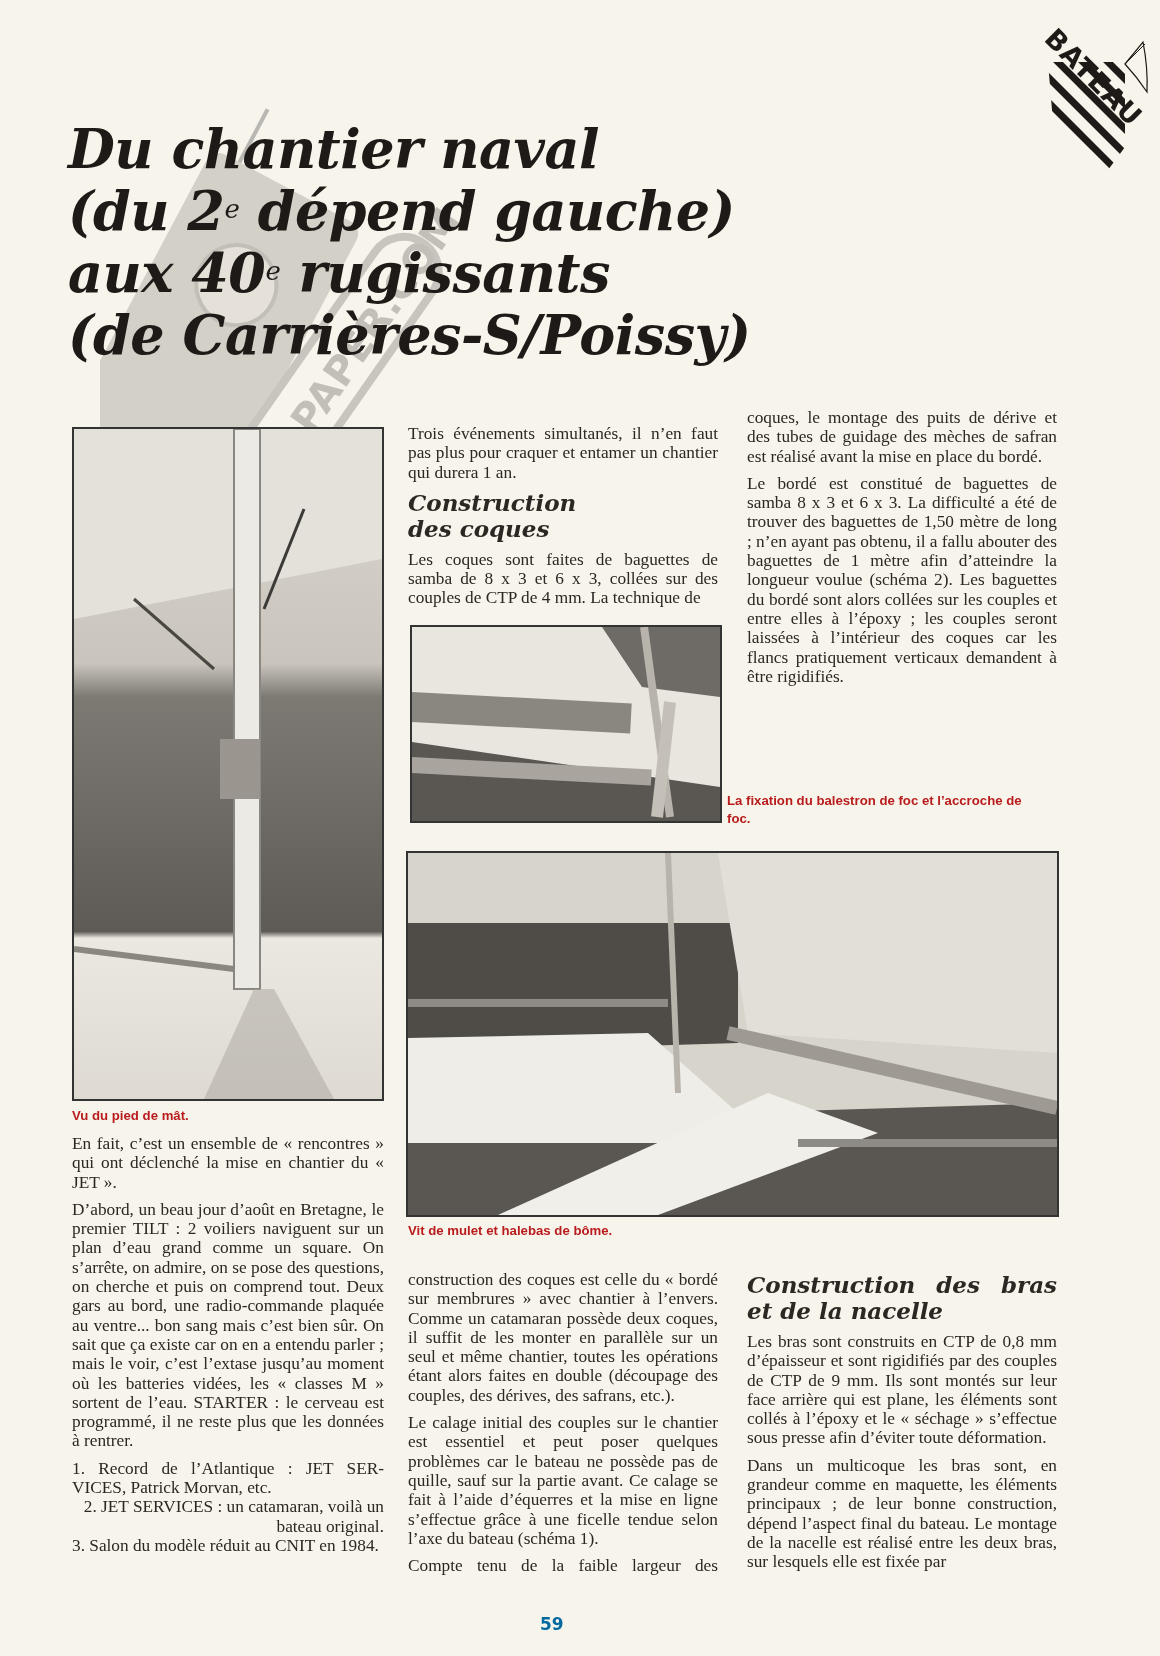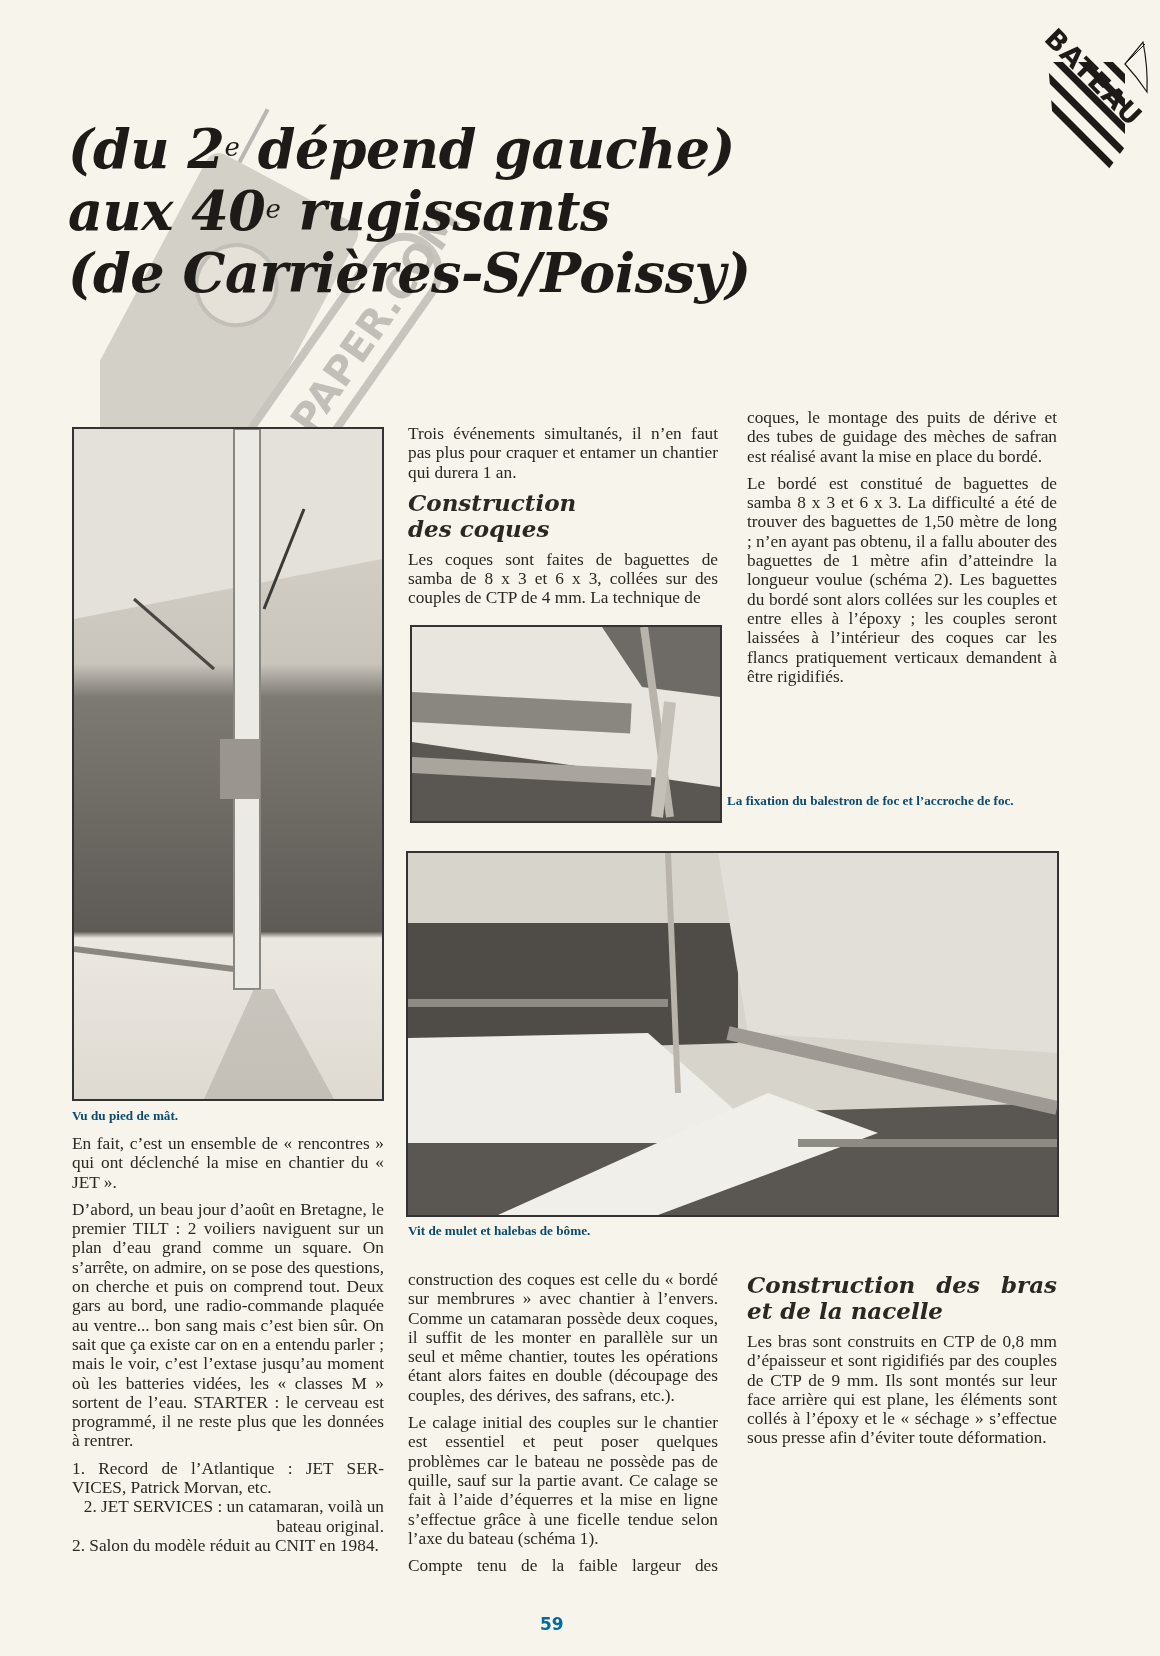--- a/index.html
+++ b/index.html
@@ -22,22 +22,22 @@
     text-align:justify; color:#2b2723; margin:0 0 8px 0;
     hyphens:manual;
   }
   .body-text.tight { margin-bottom:0; }
   .col { position:absolute; }
   .h2 {
     font-family:"DejaVu Serif", serif; font-style:italic; font-weight:bold;
     font-size:23px; line-height:26px; color:#2b2723; margin:8px 0 8px 0;
   }
   .caption {
-    font-family:Liberation Serif, serif; font-weight:bold; font-size:13.2px;
-    line-height:18px; color:#0c4a6e;
+    font-family:Liberation Sans, sans-serif; font-weight:bold; font-size:13.2px;
+    line-height:18px; color:#b91c1c;
   }
   .photo {
     position:absolute; border:2px solid #333; box-sizing:border-box; overflow:hidden;
   }
   .page-number {
     left:540px; top:1614px; font-family:"DejaVu Sans", sans-serif; font-weight:bold;
     font-size:17px; color:#0369a1;
   }
   .logo { left:1003px; top:22px; width:150px; height:150px; }
   .watermark { left:100px; top:80px; width:420px; height:600px; pointer-events:none; opacity:0.38; }
@@ -77,20 +77,21 @@
       <line x1="90" y1="0" x2="90" y2="-60" stroke="#555" stroke-width="4"></line>
     </g>
     <g transform="translate(150,420) rotate(-55)">
       <rect x="-20" y="-40" width="330" height="70" rx="35" fill="none" stroke="#7d7974" stroke-width="8"></rect>
       <text x="10" y="14" font-family="DejaVu Sans, sans-serif" font-weight="bold" font-size="40" fill="#6f6b66">RC-PAPER.COM</text>
     </g>
   </svg>
 </div>
 
 <h1 class="abs title" style="margin:0">
+  <span class="line">Du chantier naval</span>
   <span class="line"><span>(du 2</span><sup>e</sup><span> dépend gauche)</span></span>
   <span class="line"><span>aux 40</span><sup>e</sup><span> rugissants</span></span>
   <span class="line">(de Carrières-S/Poissy)</span>
 </h1>
 
 <div class="photo" style="left:72px; top:427px; width:312px; height:674px;">
   <svg width="308" height="670" viewBox="0 0 308 670" preserveAspectRatio="none">
     <defs>
       <linearGradient id="sky1" x1="0" y1="0" x2="0" y2="1">
         <stop offset="0" stop-color="#dcd8d0"></stop>
@@ -111,21 +112,21 @@
     <polygon points="130,670 180,560 200,560 260,670" fill="#aaa69e" opacity="0.5"></polygon>
   </svg>
 </div>
 <div class="abs caption" style="left:72px; top:1107px; width:312px;">Vu du pied de mât.</div>
 
 <div class="col" style="left:72px; top:1134px; width:312px;">
   <p class="body-text">En fait, c’est un ensemble de « rencontres » qui ont déclenché la mise en chantier du « JET ».</p>
   <p class="body-text">D’abord, un beau jour d’août en Bretagne, le premier TILT : 2 voiliers naviguent sur un plan d’eau grand comme un square. On s’arrête, on admire, on se pose des questions, on cherche et puis on comprend tout. Deux gars au bord, une radio-commande plaquée au ventre... bon sang mais c’est bien sûr. On sait que ça existe car on en a entendu parler ; mais le voir, c’est l’extase jusqu’au moment où les batteries vidées, les « classes M » sortent de l’eau. STARTER : le cerveau est programmé, il ne reste plus que les données à rentrer.</p>
   <p class="body-text tight">1. Record de l’Atlantique : JET SER-VICES, Patrick Morvan, etc.</p>
   <p class="body-text tight" style="text-align:right">2. JET SERVICES : un catamaran, voilà un bateau original.</p>
-  <p class="body-text tight">2. Salon du modèle réduit au CNIT en 1984.</p>
+  <p class="body-text tight">3. Salon du modèle réduit au CNIT en 1984.</p>
 </div>
 
 <div class="col" style="left:408px; top:424px; width:310px;">
   <p class="body-text">Trois événements simultanés, il n’en faut pas plus pour craquer et entamer un chantier qui durera 1 an.</p>
   <h2 class="h2" style="width:200px">Construction des coques</h2>
   <p class="body-text">Les coques sont faites de baguettes de samba de 8 x 3 et 6 x 3, collées sur des couples de CTP de 4 mm. La technique de</p>
 </div>
 
 <div class="photo" style="left:410px; top:625px; width:312px; height:198px;">
   <svg width="308" height="194" viewBox="0 0 308 194" preserveAspectRatio="none">
@@ -163,15 +164,16 @@
 
 <div class="col" style="left:408px; top:1270px; width:310px;">
   <p class="body-text">construction des coques est celle du « bordé sur membrures » avec chantier à l’envers. Comme un catamaran possède deux coques, il suffit de les monter en parallèle sur un seul et même chantier, toutes les opérations étant alors faites en double (découpage des couples, des dérives, des safrans, etc.).</p>
   <p class="body-text">Le calage initial des couples sur le chantier est essentiel et peut poser quelques problèmes car le bateau ne possède pas de quille, sauf sur la partie avant. Ce calage se fait à l’aide d’équerres et la mise en ligne s’effectue grâce à une ficelle tendue selon l’axe du bateau (schéma 1).</p>
   <p class="body-text" style="text-align-last:justify">Compte tenu de la faible largeur des</p>
 </div>
 
 <div class="col" style="left:747px; top:1264px; width:310px;">
   <h2 class="h2" style="text-align:justify">Construction des bras et de la nacelle</h2>
   <p class="body-text">Les bras sont construits en CTP de 0,8 mm d’épaisseur et sont rigidifiés par des couples de CTP de 9 mm. Ils sont montés sur leur face arrière qui est plane, les éléments sont collés à l’époxy et le « séchage » s’effectue sous presse afin d’éviter toute déformation.</p>
+  <p class="body-text">Dans un multicoque les bras sont, en grandeur comme en maquette, les éléments principaux ; de leur bonne construction, dépend l’aspect final du bateau. Le montage de la nacelle est réalisé entre les deux bras, sur lesquels elle est fixée par</p>
 </div>
 
 <div class="abs page-number">59</div>
 
 </body></html>

